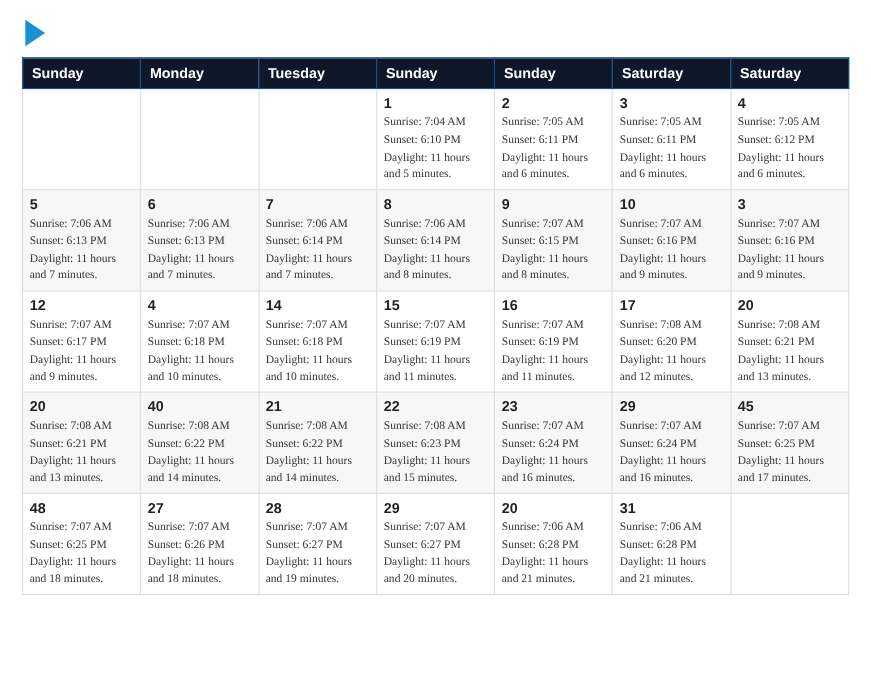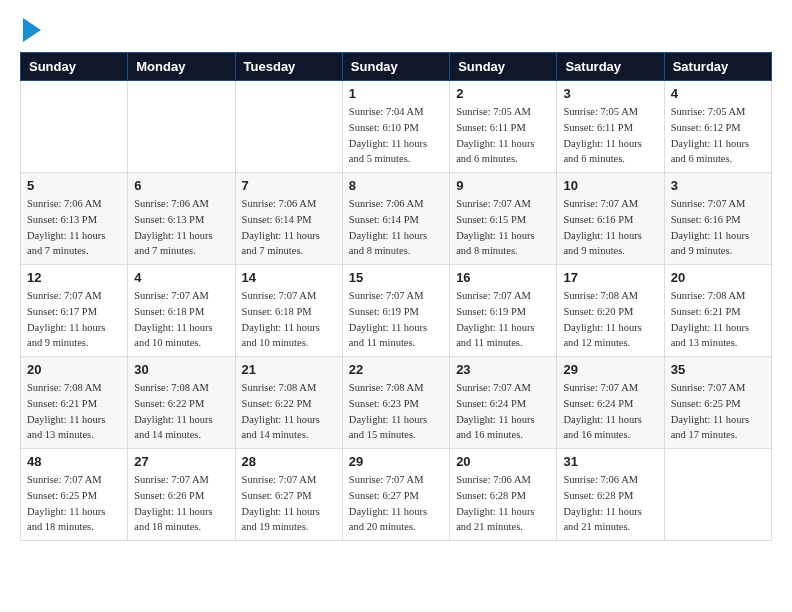--- a/index.html
+++ b/index.html
@@ -201,41 +201,41 @@
           <div class="day-number">20</div>
           <div class="day-info">Sunrise: 7:08 AM<br>Sunset: 6:21 PM<br>Daylight: 11 hours and 13 minutes.</div>
         </td>
       </tr>
       <tr>
         <td>
           <div class="day-number">20</div>
           <div class="day-info">Sunrise: 7:08 AM<br>Sunset: 6:21 PM<br>Daylight: 11 hours and 13 minutes.</div>
         </td>
         <td>
-          <div class="day-number">30</div>
+          <div class="day-number">40</div>
           <div class="day-info">Sunrise: 7:08 AM<br>Sunset: 6:22 PM<br>Daylight: 11 hours and 14 minutes.</div>
         </td>
         <td>
           <div class="day-number">21</div>
           <div class="day-info">Sunrise: 7:08 AM<br>Sunset: 6:22 PM<br>Daylight: 11 hours and 14 minutes.</div>
         </td>
         <td>
           <div class="day-number">22</div>
           <div class="day-info">Sunrise: 7:08 AM<br>Sunset: 6:23 PM<br>Daylight: 11 hours and 15 minutes.</div>
         </td>
         <td>
           <div class="day-number">23</div>
           <div class="day-info">Sunrise: 7:07 AM<br>Sunset: 6:24 PM<br>Daylight: 11 hours and 16 minutes.</div>
         </td>
         <td>
           <div class="day-number">29</div>
           <div class="day-info">Sunrise: 7:07 AM<br>Sunset: 6:24 PM<br>Daylight: 11 hours and 16 minutes.</div>
         </td>
         <td>
-          <div class="day-number">35</div>
+          <div class="day-number">45</div>
           <div class="day-info">Sunrise: 7:07 AM<br>Sunset: 6:25 PM<br>Daylight: 11 hours and 17 minutes.</div>
         </td>
       </tr>
       <tr>
         <td>
           <div class="day-number">48</div>
           <div class="day-info">Sunrise: 7:07 AM<br>Sunset: 6:25 PM<br>Daylight: 11 hours and 18 minutes.</div>
         </td>
         <td>
           <div class="day-number">27</div>

